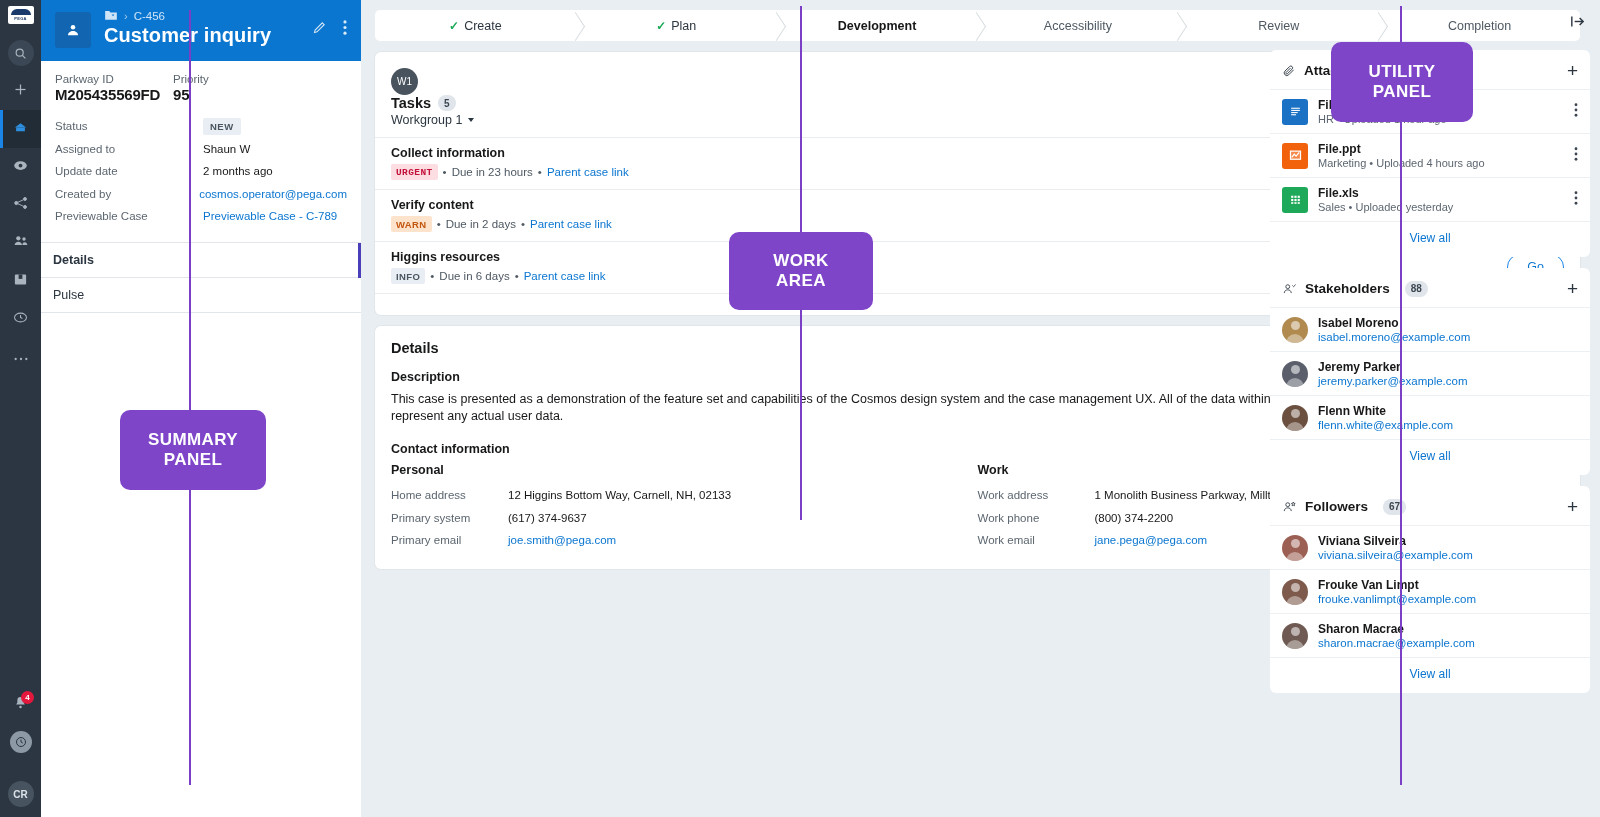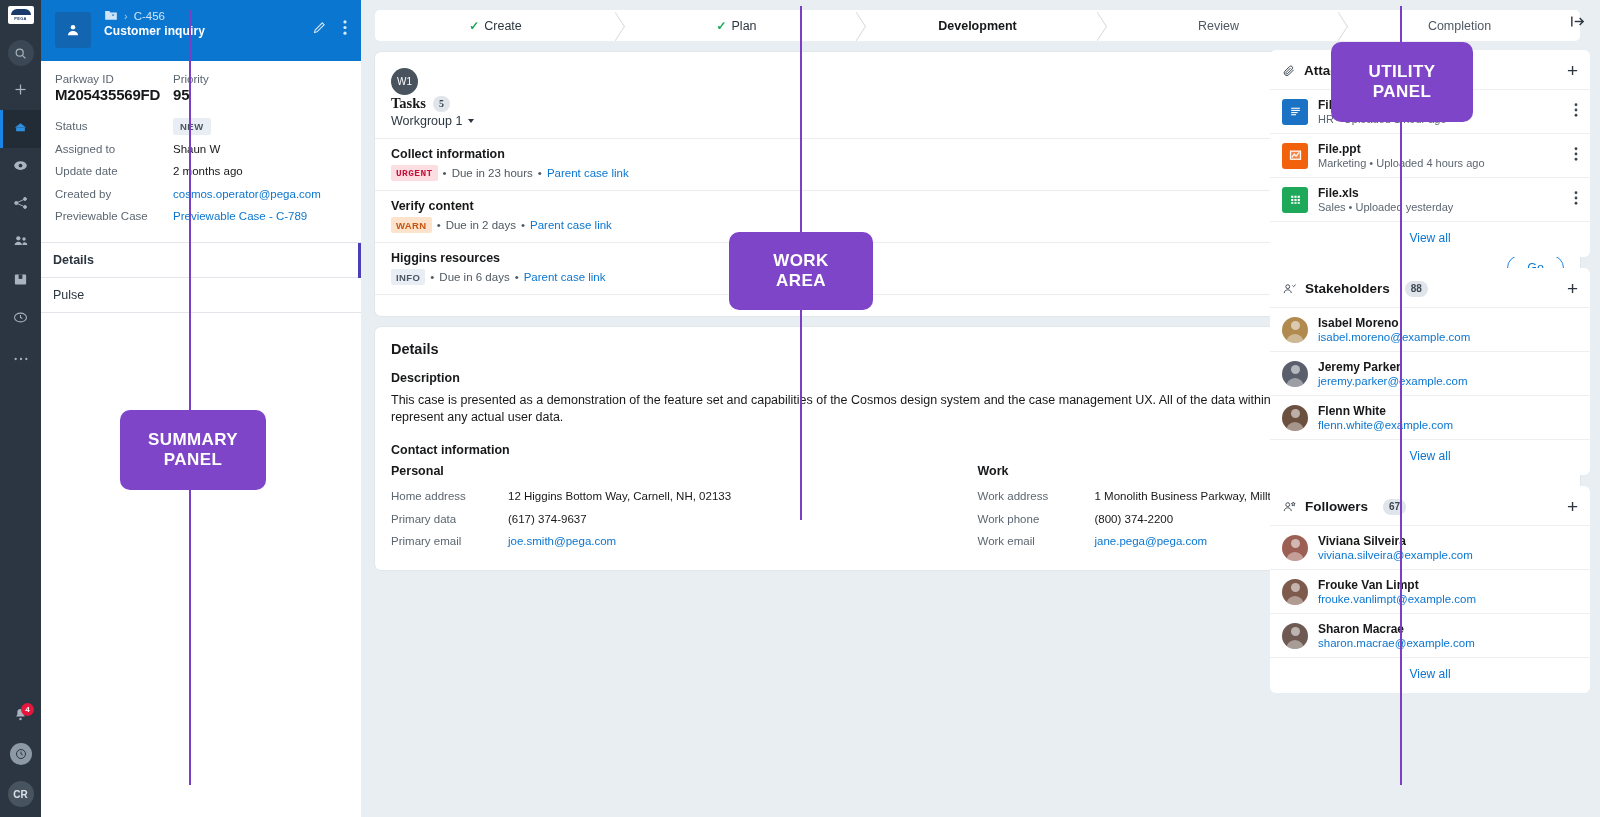--- a/index.html
+++ b/index.html
@@ -54,50 +54,50 @@
     padding: 0 3px; line-height: 1;
   }
   .nav-clock .circ2 {
     width: 22px; height: 22px; border-radius: 50%; background: #8d99a5;
     display: flex; align-items: center; justify-content: center; color: #2b3642;
   }
   .nav-avatar {
     width: 26px; height: 26px; border-radius: 50%; background: #47535f;
     color: #dbe2e8; font-size: 10px; font-weight: bold;
     display: flex; align-items: center; justify-content: center;
-    margin-bottom: 10px; margin-top: 8px; cursor: pointer;
+    margin-bottom: 10px; margin-top: 20px; cursor: pointer;
   }
 
   
   .summary-panel {
     position: absolute; left: 41px; top: 0; width: 320px; height: 817px;
     background: #fff;
   }
   .sp-header {
     background: #0b76d0; height: 61px; padding: 7px 14px 0 14px;
     display: flex; align-items: flex-start;
   }
   .sp-case-icon {
     width: 36px; height: 36px; background: #1265b0; border-radius: 3px;
     display: flex; align-items: center; justify-content: center; margin-top: 5px;
     flex-shrink: 0;
   }
   .sp-head-text { margin-left: 13px; flex: 1; padding-top: 2px; }
   .sp-crumbs { display: flex; align-items: center; gap: 6px; color: #cfe4f7; font-size: 11.5px; }
   .sp-crumbs .chev { color: #a9cdec; font-size: 11px; }
-  .sp-title { color: #fff; font-size: 12px; font-weight: bold; margin-top: 1px; letter-spacing: .1px; }
+  .sp-title { color: #fff; font-size: 20px; font-weight: bold; margin-top: 1px; letter-spacing: .1px; }
   .sp-head-actions { display: flex; align-items: center; gap: 16px; padding-top: 13px; color: #d8e9f8; }
   .sp-head-actions > span { cursor: pointer; display: flex; }
 
   .sp-body { padding: 12px 14px 0 14px; }
   .sp-toprow { display: flex; margin-bottom: 12px; }
   .sp-topcell { width: 118px; }
   .sp-lab { font-size: 11.5px; color: #5c6670; margin-bottom: 1px; }
   .sp-bigval { font-size: 15px; font-weight: bold; color: #17181a; letter-spacing: -.2px; }
-  .sp-row { display: flex; align-items: center; min-height: 22.5px; margin-bottom: 0; }
+  .sp-row { display: flex; align-items: center; min-height: 22.5px; margin-bottom: 0; gap: 30px; }
   .sp-row .k { width: 118px; font-size: 11.5px; color: #5c6670; }
   .sp-row .v { font-size: 11.5px; color: #17181a; }
   .sp-row .v.link { color: #0b76d0; cursor: pointer; }
   .chip-new {
     display: inline-block; background: #e8eef3; color: #4a5560;
     font-size: 9.5px; font-weight: bold; letter-spacing: .5px;
     padding: 3px 7px; border-radius: 2px;
   }
   .sp-tabs { margin-top: 14px; border-top: 1px solid #e2e6ea; }
   .sp-tab {
@@ -138,21 +138,21 @@
     width: 1205px; box-shadow: 0 0 0 1px rgba(0,0,0,.03);
   }
 
   
   .tasks-head { display: flex; align-items: flex-start; padding: 14px 16px 10px 16px; flex-direction: column; }
   .w-avatar {
     width: 27px; height: 27px; border-radius: 50%; background: #48535e; color: #fff;
     font-size: 10px; display: flex; align-items: center; justify-content: center;
     margin-right: 11px; margin-top: 2px; flex-shrink: 0;
   }
-  .tasks-title-row { display: flex; align-items: center; gap: 7px; font-family: Liberation Serif, serif; }
+  .tasks-title-row { display: flex; align-items: center; gap: 7px; }
   .tasks-title { font-size: 14.5px; font-weight: bold; color: #17181a; }
   .count-chip {
     background: #dfe5ea; color: #3c4650; font-size: 10px; font-weight: bold;
     border-radius: 9px; padding: 1.5px 6px; line-height: 1.3;
   }
   .workgroup { font-size: 12.5px; color: #2c3640; margin-top: 2px; display: flex; align-items: center; gap: 6px; cursor: pointer; }
   .caret-dn { width: 0; height: 0; border-left: 3.5px solid transparent; border-right: 3.5px solid transparent; border-top: 4.5px solid #2c3640; }
 
   .task-row {
     display: flex; align-items: center; justify-content: space-between;
@@ -445,20 +445,23 @@
       <span>Create</span>
     </div>
     <div class="stage done">
       <span class="tick">✓</span>
       <span>Plan</span>
     </div>
     <div class="stage current">
       <span>Development</span>
     </div>
     <div class="stage">
+      <span>Accessibility</span>
+    </div>
+    <div class="stage">
       <span>Review</span>
     </div>
     <div class="stage">
       <span>Completion</span>
     </div>
   </div>
 
   <span class="panel-collapse">
     <svg width="17" height="17" viewBox="0 0 24 24" fill="none" stroke="currentColor" stroke-width="2">
         <line x1="4" y1="5" x2="4" y2="19"></line>
@@ -535,21 +538,21 @@
     <div class="contact-title">Contact information</div>
 
     <div class="contact-grid">
       <div class="contact-col">
         <div class="ccol-head">Personal</div>
         <div class="c-row">
           <div class="ck">Home address</div>
           <div class="cv">12 Higgins Bottom Way, Carnell, NH, 02133</div>
         </div>
         <div class="c-row">
-          <div class="ck">Primary data</div>
+          <div class="ck">Primary system</div>
           <div class="cv">(617) 374-9637</div>
         </div>
         <div class="c-row">
           <div class="ck">Primary email</div>
           <div class="cv link">joe.smith@pega.com</div>
         </div>
       </div>
 
       <div class="contact-col">
         <div class="ccol-head">Work</div>

